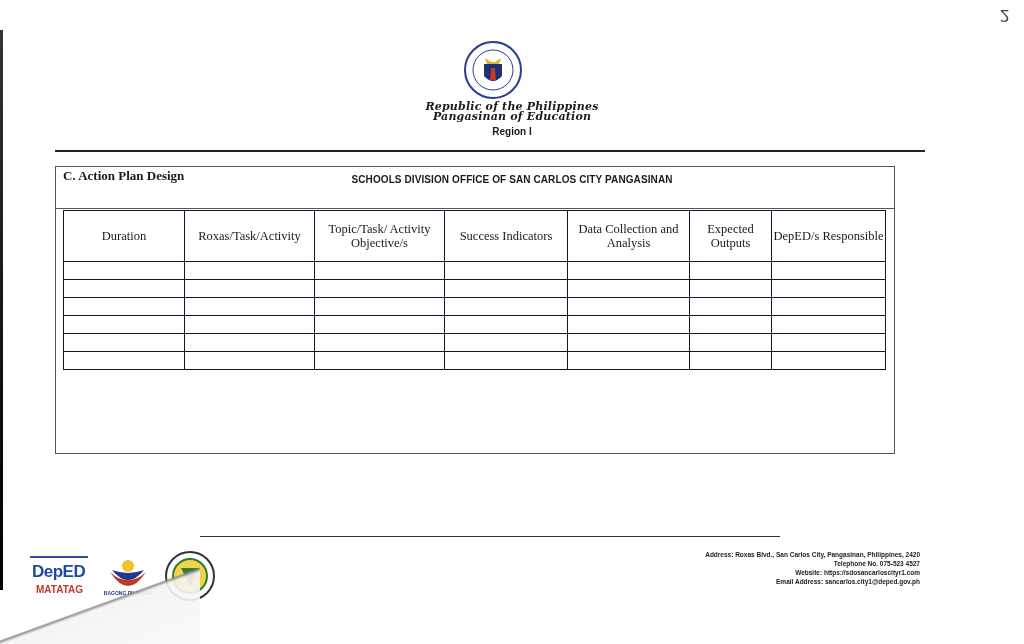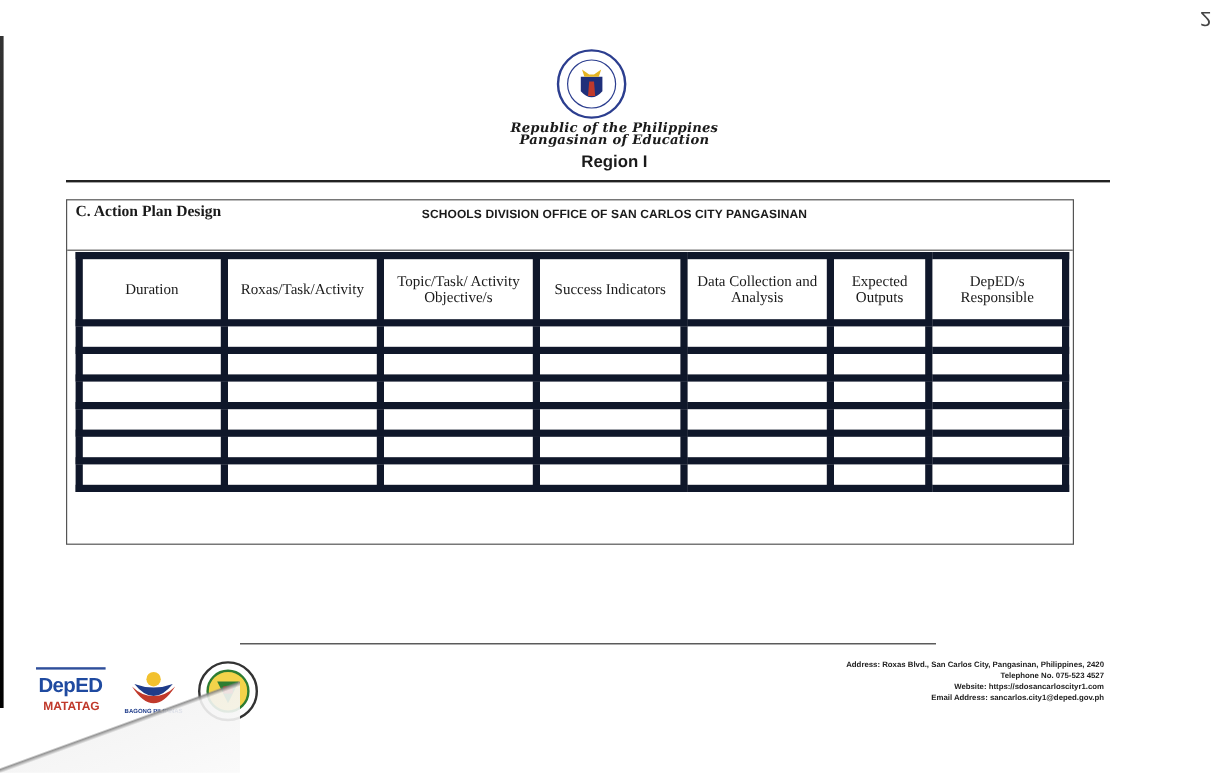--- a/index.html
+++ b/index.html
@@ -20,21 +20,21 @@
     position: absolute; left: 463px; top: 40px; width: 60px; height: 60px;
   }
   .hdr-line1, .hdr-line2 {
     position: absolute; left: 0; width: 1024px; text-align: center;
     font-family: "DejaVu Serif", serif; font-weight: bold; font-size: 11px; letter-spacing: 0.2px;
   }
   .hdr-line1 { top: 85px; font-style: italic; margin-top: 15px; }
   .hdr-line2 { top: 110px; font-style: italic; }
   .hdr-region {
     position: absolute; left: 0; width: 1024px; top: 126px; text-align: center;
-    font-family: "Liberation Sans", sans-serif; font-weight: bold; font-size: 14px;
+    font-family: "Liberation Sans", sans-serif; font-weight: bold; font-size: 10px;
   }
   .hdr-office {
     position: absolute; left: 0; width: 1024px; top: 138px; text-align: center;
     font-family: "Liberation Sans", sans-serif; font-weight: bold; font-size: 10px; letter-spacing: 0.1px; margin-top: 36px;
   }
   .hdr-rule {
     position: absolute; left: 55px; top: 150px; width: 870px; height: 2px; background: #222;
   }
   
   .section-box {
@@ -48,21 +48,21 @@
     position: absolute; left: 7px; top: 15px; font-style: italic; font-size: 12.5px;
   }
   .title-rule {
     position: absolute; left: 0; top: 41px; width: 838px; height: 1px; background: #555;
   }
   table.plan {
     position: absolute; left: 7px; top: 43px; border-collapse: collapse;
     width: 822px; table-layout: fixed;
   }
   table.plan th, table.plan td {
-    border: 6px solid #0f172a; padding: 0; font-weight: normal; font-size: 12.5px;
+    border: 1px solid #0f172a; padding: 0; font-weight: normal; font-size: 12.5px;
     text-align: center; vertical-align: middle; line-height: 14px;
   }
   table.plan th { height: 50px; }
   table.plan td { height: 17px; }
   
   .footer-rule {
     position: absolute; left: 200px; top: 536px; width: 580px; height: 1px; background: #333;
   }
   .logos { position: absolute; left: 28px; top: 550px; }
   .logo { position: absolute; }

